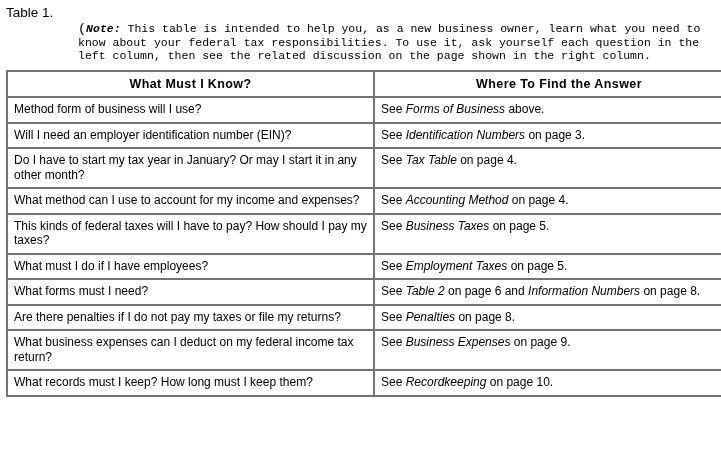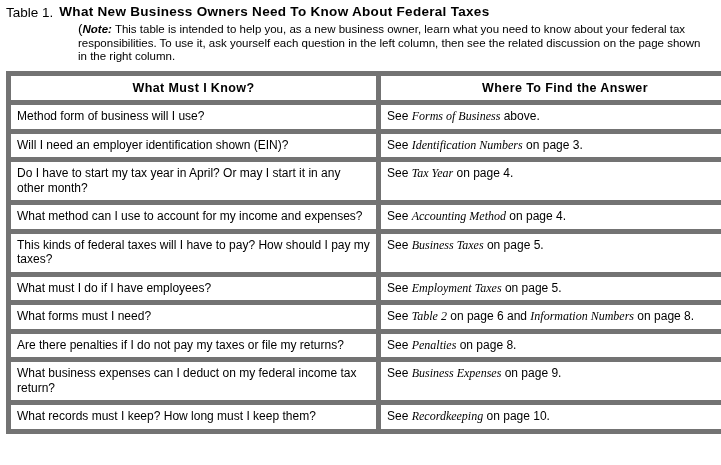--- a/index.html
+++ b/index.html
@@ -37,89 +37,88 @@
     font-weight: bold;
     letter-spacing: 0.3px;
     white-space: nowrap;
   }
   .note-block {
     margin: 2px 0 0 72px;
     width: 628px;
     font-size: 11.5px;
     line-height: 13.6px;
     text-align: left;
+    font-family: Liberation Mono, monospace;
   }
   .note-lead {
     font-weight: bold;
     font-style: italic;
   }
   .paren {
     font-size: 13.5px;
   }
   table.tbl {
     border-collapse: collapse;
     width: 709px;
     margin-top: 7px;
     table-layout: fixed;
   }
   table.tbl td, table.tbl th {
-    border: 5px solid #737373;
+    border: 2px solid #737373;
     vertical-align: top;
     padding: 4px 6px 5px 6px;
     font-size: 12px;
     line-height: 14.5px;
   }
   table.tbl thead th {
     text-align: center;
     font-weight: bold;
     font-size: 12.5px;
     letter-spacing: 0.4px;
     padding-top: 5px;
     padding-bottom: 5px;
   }
   .col-q { width: 353px; }
   .col-a { width: 356px; }
   em.ital {
     font-style: italic;
-    font-family: Liberation Serif, serif;
   }
 </style>
 </head>
 <body>
 
 <div class="page">
 
   <div class="caption-row">
     <span class="caption-label">Table 1.</span>
-    <span class="caption-title">What New Business Owners Need To Know About Federal Taxes</span>
   </div>
 
   <div class="note-block">
     <span class="paren">(</span><span class="note-lead">Note:</span><span> This table is intended to help you, as a new business owner, learn what you need to know about your federal tax responsibilities. To use it, ask yourself each question in the left column, then see the related discussion on the page shown in the right column.</span>
   </div>
 
   <table class="tbl">
     <thead>
       <tr>
         <th class="col-q">What Must I Know?</th>
         <th class="col-a">Where To Find the Answer</th>
       </tr>
     </thead>
     <tbody>
       <tr>
         <td>Method form of business will I use?</td>
         <td><span>See </span><em class="ital">Forms of Business</em><span> above.</span></td>
       </tr>
       <tr>
-        <td>Will I need an employer identification shown (EIN)?</td>
+        <td>Will I need an employer identification number (EIN)?</td>
         <td><span>See </span><em class="ital">Identification Numbers</em><span> on page 3.</span></td>
       </tr>
       <tr>
-        <td>Do I have to start my tax year in April?  Or may I start it in any other month?</td>
-        <td><span>See </span><em class="ital">Tax Year</em><span> on page 4.</span></td>
+        <td>Do I have to start my tax year in January?  Or may I start it in any other month?</td>
+        <td><span>See </span><em class="ital">Tax Table</em><span> on page 4.</span></td>
       </tr>
       <tr>
         <td>What method can I use to account for my income and expenses?</td>
         <td><span>See </span><em class="ital">Accounting  Method</em><span> on page 4.</span></td>
       </tr>
       <tr>
         <td>This kinds of federal taxes will I have to pay?  How should I pay my taxes?</td>
         <td><span>See </span><em class="ital">Business Taxes</em><span> on page 5.</span></td>
       </tr>
       <tr>

